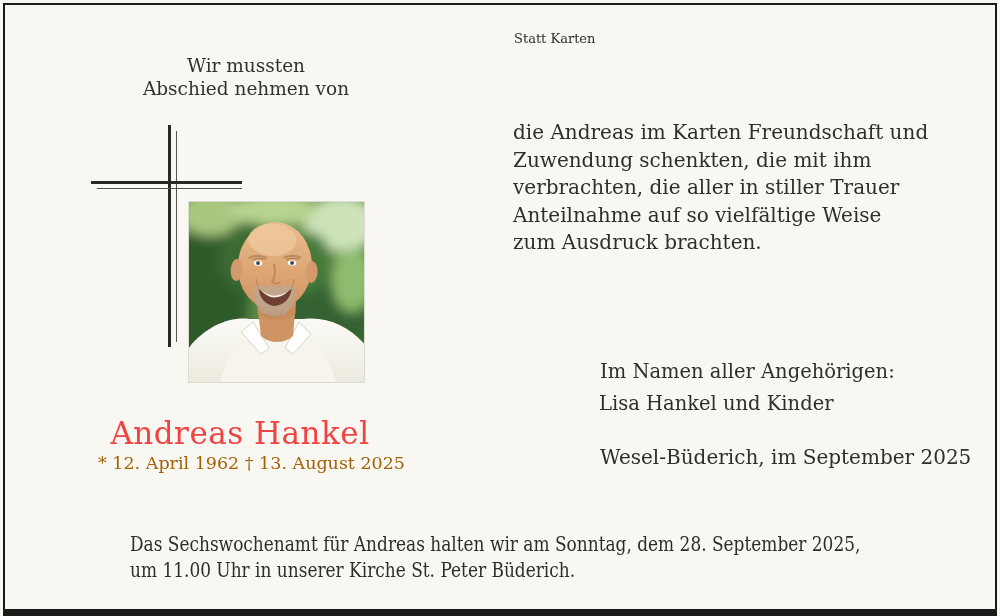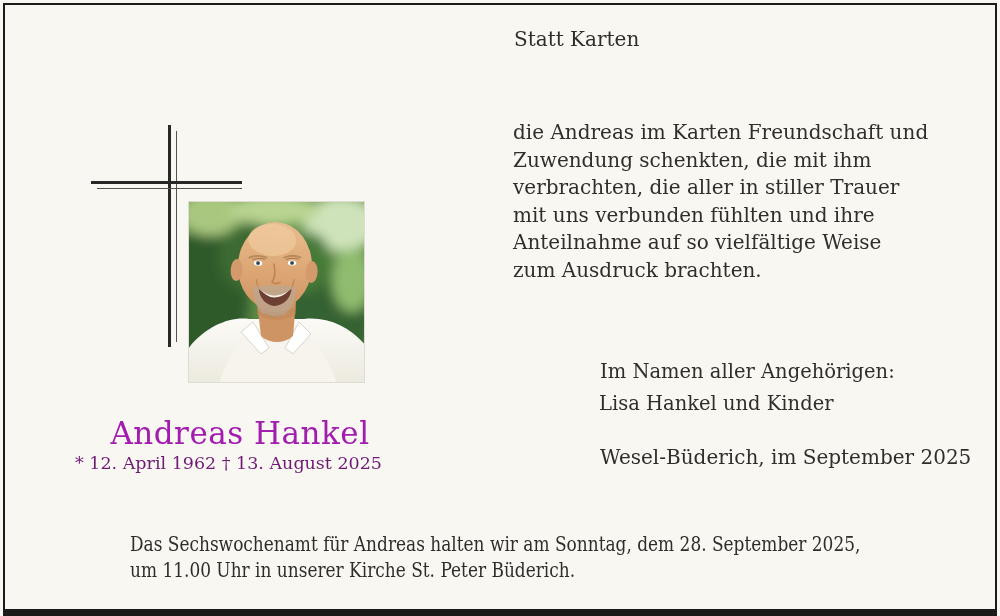--- a/index.html
+++ b/index.html
@@ -43,31 +43,31 @@
     left: 189px; top: 202px; width: 175px; height: 180px;
     outline: 1px solid #dddcd2;
     overflow: hidden;
   }
   .photo svg { display: block; }
 
   .name {
     left: 75px; top: 415px; width: 330px;
     text-align: center;
     font-size: 31px; line-height: 36px;
-    color: #a21caf;
+    color: #ef4444;
     letter-spacing: 0.5px;
   }
   .dates {
     left: 75px; top: 452px; width: 330px;
-    text-align: left;
+    text-align: right;
     font-size: 17.5px; line-height: 22px;
-    color: #701a75;
+    color: #a16207;
   }
 
-  .statt { left: 514px; top: 29px; font-size: 20px; line-height: 20px; }
+  .statt { left: 514px; top: 29px; font-size: 13px; line-height: 20px; }
   .danke { left: 513px; top: 77px; font-size: 20px; line-height: 27px; }
   .thanks-par { left: 513px; top: 119px; font-size: 20px; }
   .thanks-par .pline { height: 27.6px; line-height: 27.6px; white-space: nowrap; }
 
   .in-names   { left: 600px; top: 360px; font-size: 19.5px; line-height: 24px; }
   .family     { left: 599px; top: 392px; font-size: 19.5px; line-height: 24px; text-align: right; }
   .place-date { left: 600px; top: 445px; font-size: 20px;   line-height: 25px; }
 
   .service {
     left: 130px; top: 532px;
@@ -78,20 +78,24 @@
     color: #2e2d2a;
   }
   .service .sline { height: 25.5px; line-height: 25.5px; }
 </style>
 </head>
 <body>
 
 <div class="page">
   <div class="frame"></div>
 
+  <div class="abs intro">
+    <div>Wir mussten</div>
+    <div>Abschied nehmen von</div>
+  </div>
 
   <div>
     <div class="abs cross-part cross-v-thick"></div>
     <div class="abs cross-part cross-v-thin"></div>
     <div class="abs cross-part cross-h-thick"></div>
     <div class="abs cross-part cross-h-thin"></div>
   </div>
 
   <div class="abs photo">
     <svg width="175" height="180" viewBox="0 0 175 180" xmlns="http://www.w3.org/2000/svg">
@@ -168,21 +172,20 @@
 
   <div class="abs name">Andreas Hankel</div>
   <div class="abs dates">* 12. April 1962 † 13. August 2025</div>
 
   <div class="abs statt">Statt Karten</div>
 
   <div class="abs thanks-par">
     <div class="pline">die Andreas im Karten Freundschaft und</div>
     <div class="pline">Zuwendung schenkten, die mit ihm</div>
     <div class="pline">verbrachten, die aller in stiller Trauer</div>
-    <div class="pline">mit uns verbunden fühlten und ihre</div>
     <div class="pline">Anteilnahme auf so vielfältige Weise</div>
     <div class="pline">zum Ausdruck brachten.</div>
   </div>
 
   <div class="abs in-names">Im Namen aller Angehörigen:</div>
   <div class="abs family">Lisa Hankel und Kinder</div>
   <div class="abs place-date">Wesel-Büderich, im September 2025</div>
 
   <div class="abs service">
     <div class="sline">Das Sechswochenamt für Andreas halten wir am Sonntag, dem 28. September 2025,</div>

